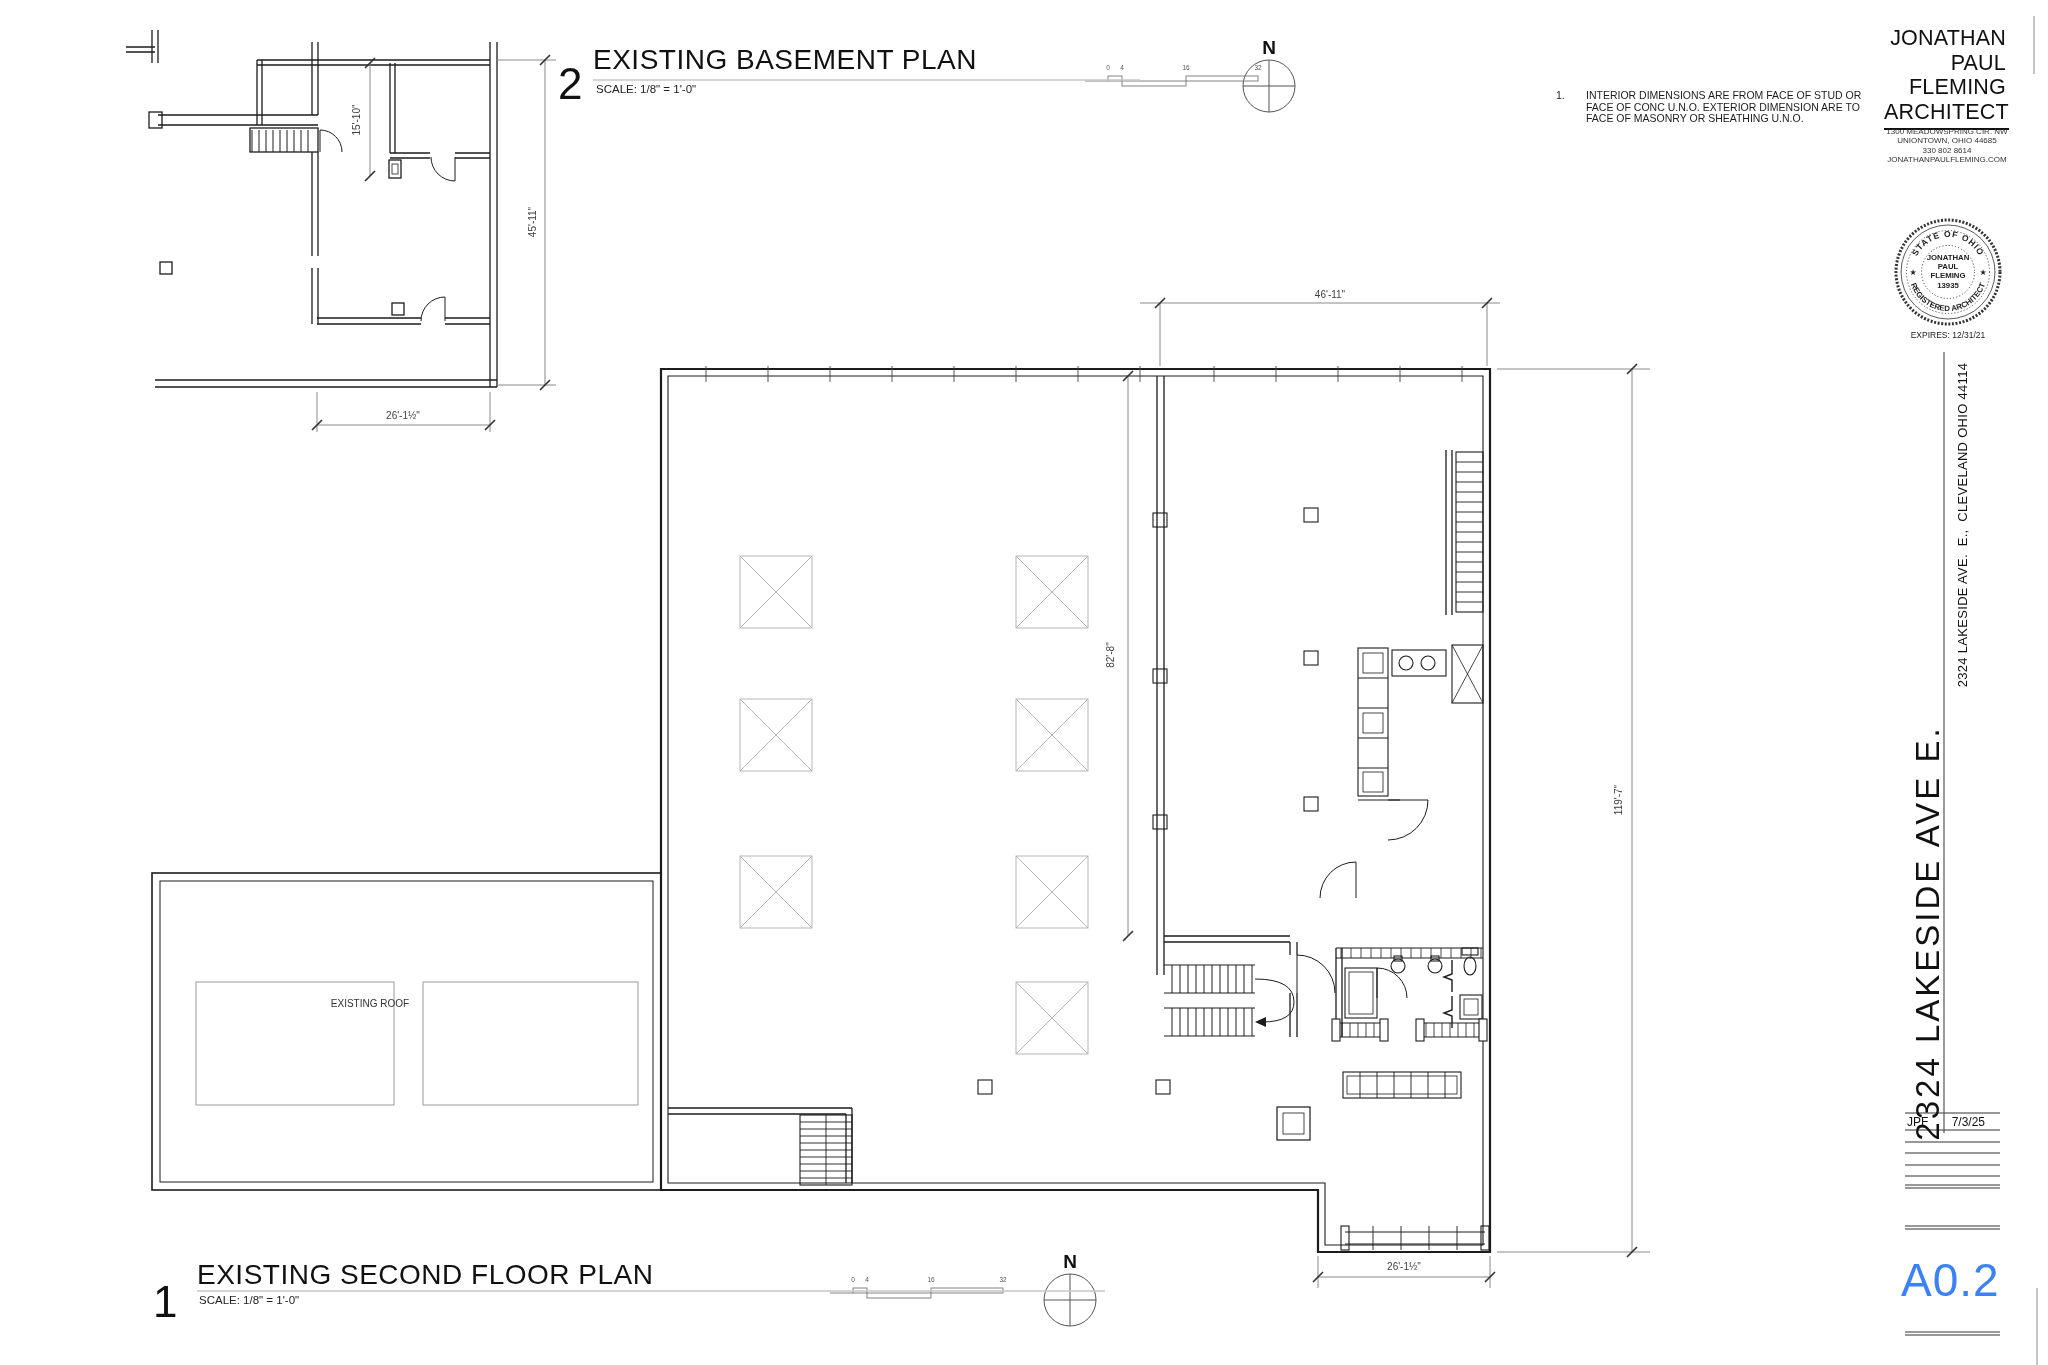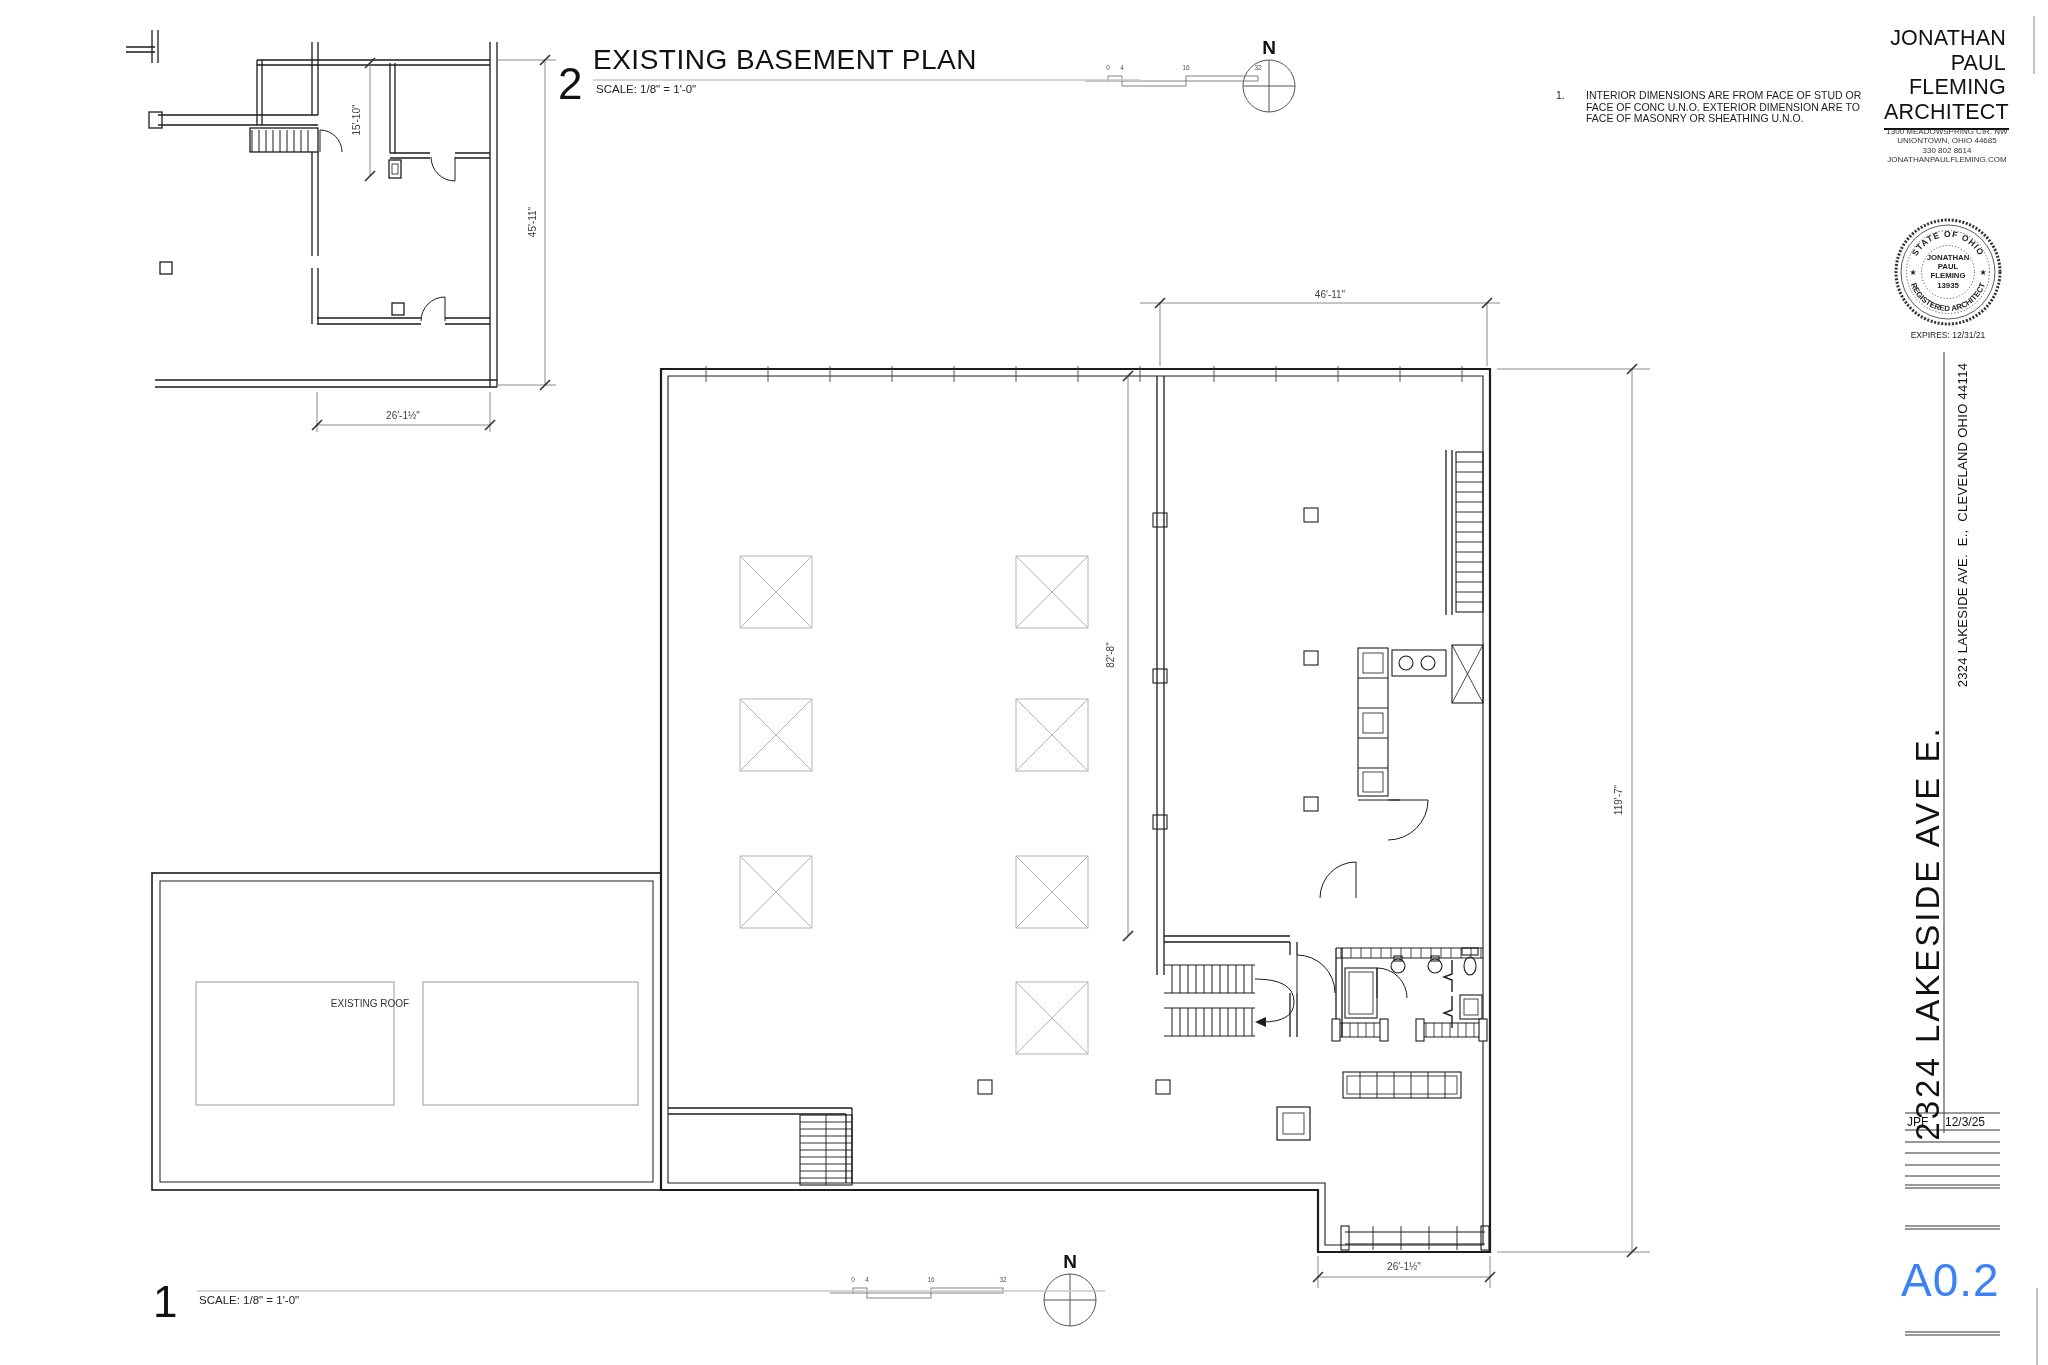--- a/index.html
+++ b/index.html
@@ -234,20 +234,21 @@
       <path stroke="#555" stroke-width="1.2" d="M1944 352V1133"></path>
       <path stroke="#888" d="M2034 16V74M2037 1288V1365"></path>
     </g>
   </svg>
 
   <div class="abs plan-num" style="left:558px;top:62px">2</div>
   <div class="abs plan-title" style="left:593px;top:46px">EXISTING BASEMENT PLAN</div>
   <div class="abs plan-scale" style="left:596px;top:84px">SCALE: 1/8" = 1'-0"</div>
 
   <div class="abs plan-num" style="left:153px;top:1280px">1</div>
+  <div class="abs plan-title" style="left:197px;top:1261px">EXISTING SECOND FLOOR PLAN</div>
   <div class="abs plan-scale" style="left:199px;top:1295px">SCALE: 1/8" = 1'-0"</div>
 
   <div class="abs gn-items" style="left:1548px;top:90px">
     <span class="gn-num">1.</span>
     <span class="gn-text">INTERIOR DIMENSIONS ARE FROM FACE OF STUD OR FACE OF CONC U.N.O. EXTERIOR DIMENSION ARE TO FACE OF MASONRY OR SHEATHING U.N.O.</span>
   </div>
 
   <div class="abs arch-name" style="left:1884px;top:26px">
     <span>JONATHAN</span>
     <span>PAUL</span>
@@ -281,17 +282,17 @@
     <text x="62" y="66" text-anchor="middle" font-size="7.8" font-weight="700" fill="#222">FLEMING</text>
     <text x="62" y="76" text-anchor="middle" font-size="7.8" font-weight="700" fill="#222">13935</text>
     <text x="62" y="126" text-anchor="middle" font-size="8.5" fill="#222">EXPIRES: 12/31/21</text>
   </svg>
 
   <div id="addr-small" class="vtext" style="left:1962px;top:525px">2324 LAKESIDE AVE.  E.,  CLEVELAND OHIO 44114</div>
   <div id="addr-large" class="vtext" style="left:1928px;top:933px">2324 LAKESIDE AVE E.</div>
 
   <div class="abs rev-row" style="left:1907px;top:1115px">
     <span>JPF</span>
-    <span>12/3/25</span>
+    <span>7/3/25</span>
   </div>
   <div class="abs sheet-num" style="left:1901px;top:1253px">A0.2</div>
 
 </div>
 
 </body></html>

